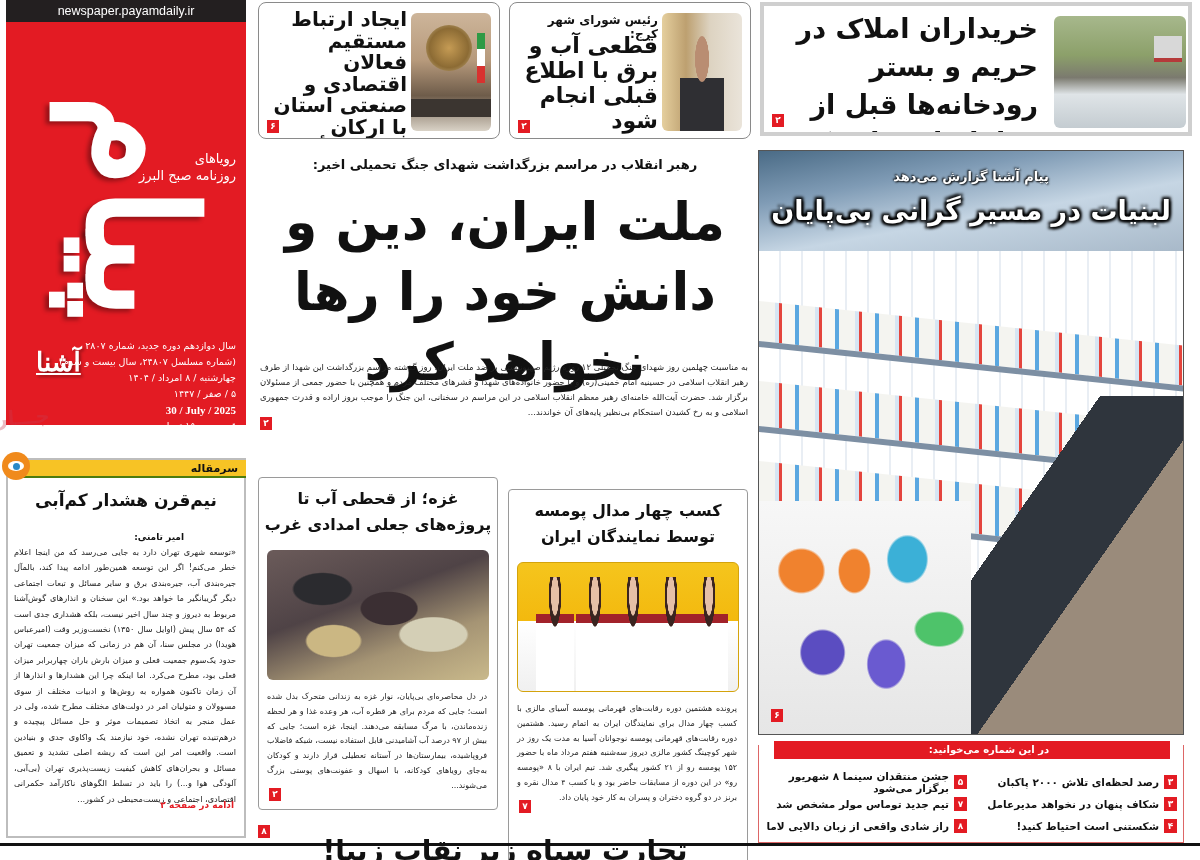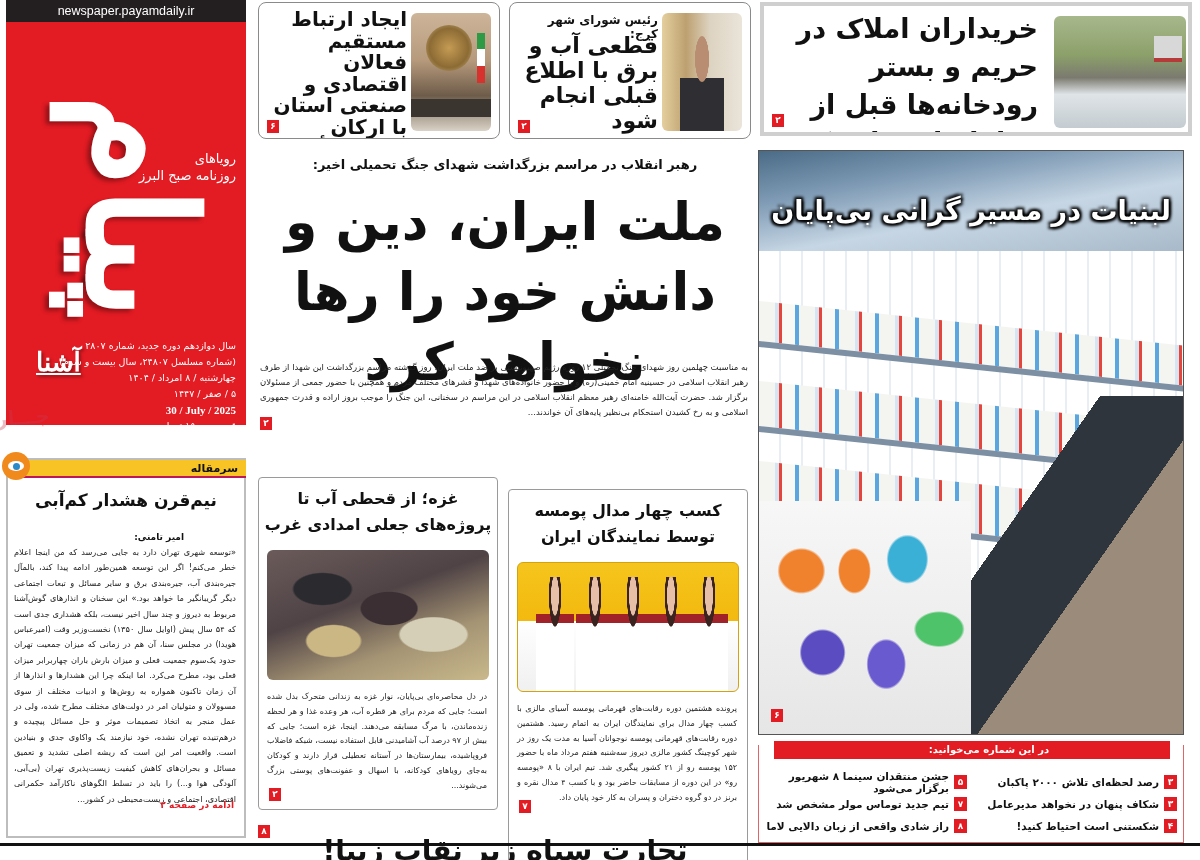--- a/index.html
+++ b/index.html
@@ -21,21 +21,21 @@
   #masthead .tagline { position: absolute; right: 10px; top: 128px; color: #fff; font-size: 13px; line-height: 17px; text-align: right; direction: rtl; }
   #masthead .info { position: absolute; right: 10px; top: 316px; color: #fff; font-size: 9.5px; line-height: 16px; text-align: right; direction: rtl; }
   #masthead .info .date-en { font-family: "Liberation Serif", serif; font-weight: bold; font-size: 11px; direction: ltr; }
   #masthead .handle-bar { position: absolute; left: 0; top: 425px; width: 240px; height: 24px; background: #231f20;
     color: #fff; font-family: "Liberation Serif", serif; font-weight: bold; font-size: 14px; line-height: 24px; text-align: center; }
   #watermark { left: 0; top: 405px; width: 50px; height: 30px; color: rgba(200,60,80,0.35);
     font-size: 20px; font-weight: bold; transform: rotate(-4deg); }
 
   
   #editorial { left: 6px; top: 458px; width: 240px; height: 380px; border: 2px solid #bdbdbd; background: #fff; }
-  #editorial .band { position: absolute; left: 10px; top: 0; width: 228px; height: 18px; background: #f7c325; border-bottom: 2px solid #be185d; }
+  #editorial .band { position: absolute; left: 10px; top: 0; width: 228px; height: 18px; background: #f7c325; border-bottom: 2px solid #4d7c0f; }
   #editorial .band-label { position: absolute; right: 8px; top: 0; font-size: 11px; font-weight: bold; line-height: 18px; direction: rtl; }
   #editorial .eye { position: absolute; left: -6px; top: -8px; width: 28px; height: 28px; border-radius: 50%;
     background: #f08a1c; display: flex; align-items: center; justify-content: center; }
   #editorial .eye span { width: 16px; height: 10px; background: #fff; border-radius: 50%; display: flex; align-items: center; justify-content: center; }
   #editorial .eye span i { width: 7px; height: 7px; background: #2a89c7; border-radius: 50%; display: block; }
   #editorial .title { position: absolute; left: 0; top: 30px; width: 100%; font-size: 17px; font-weight: bold; text-align: center; direction: rtl; }
   #editorial .author { position: absolute; right: 60px; top: 72px; font-size: 9px; font-weight: bold; direction: rtl; }
   #editorial .body { position: absolute; right: 8px; top: 85px; width: 222px; font-size: 8.2px; line-height: 15.4px; direction: rtl; text-align: justify; color: #222; }
   #editorial .cont { position: absolute; right: 10px; top: 340px; font-size: 9px; font-weight: bold; color: #e31b23; direction: rtl; }
 
@@ -244,20 +244,21 @@
 <div id="hero" class="abs">
   <div class="ceiling"></div>
   <div class="row" style="top:150px;height:40px"></div>
   <div class="shelf" style="top:190px"></div>
   <div class="row" style="top:230px;height:45px"></div>
   <div class="shelf" style="top:275px"></div>
   <div class="row" style="top:310px;height:50px"></div>
   <div class="shelf" style="top:360px"></div>
   <div class="fridge-base"></div>
   <div class="lids"></div>
+  <div class="kicker">پیام آشنا گزارش می‌دهد</div>
   <div class="headline">لبنیات در مسیر گرانی بی‌پایان</div>
   <div class="pg">۶</div>
 </div>
 
 <div id="in-issue" class="abs">
   <div class="band">در این شماره می‌خوانید:</div>
   <div class="col right">
     <div class="item">
       <span class="num">۳</span>
       <span>رصد لحظه‌ای تلاش ۲۰۰۰ پاکبان</span>

